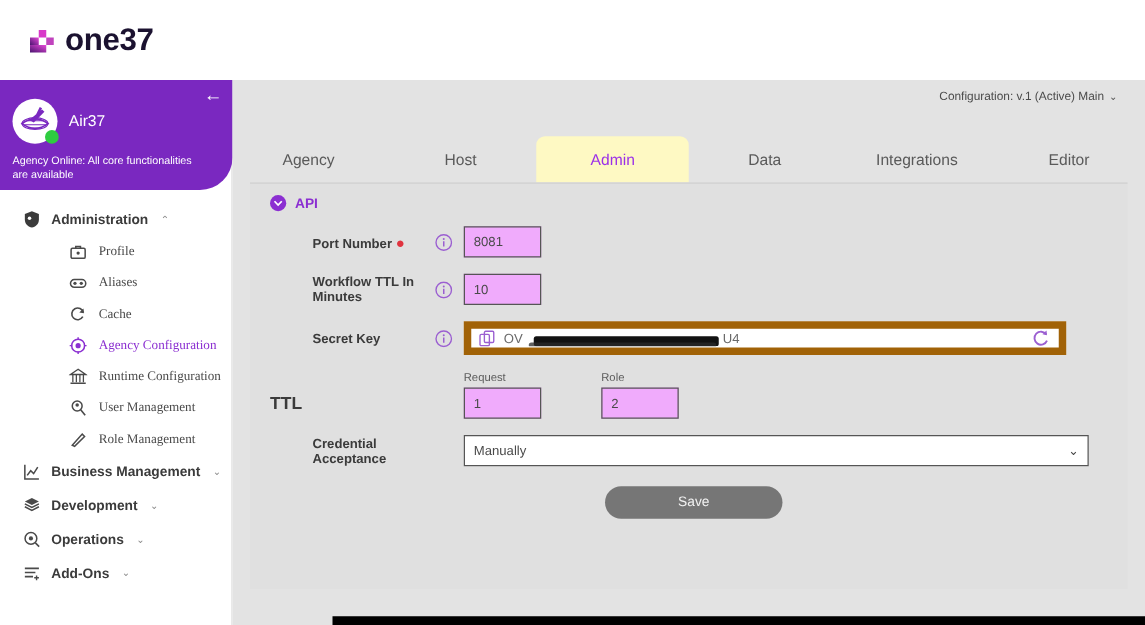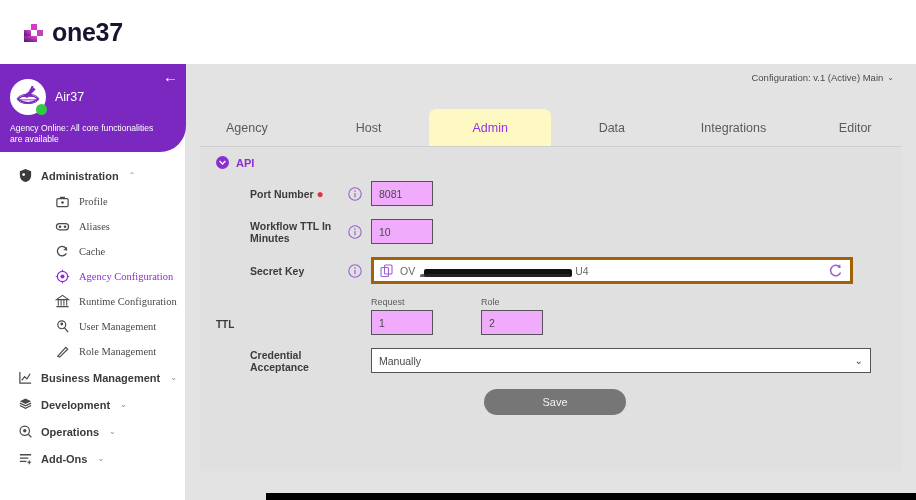--- a/index.html
+++ b/index.html
@@ -158,21 +158,21 @@
     color: #4a4a4a;
     padding: 0 7px;
     font-family: "Liberation Sans", sans-serif;
     outline: none;
   }
   .inp-sm { width: 62px; }
   .inp-secret {
     flex: 1 1 auto;
     position: relative;
     height: 27px;
-    border: 3px solid #a16207;
+    border: 6px solid #a16207;
     background: #fff;
     display: flex; align-items: center;
     margin-right: 49px;
     padding: 0 6px;
     justify-content: center;
   }
   .copy-ico { width: 14px; height: 14px; flex: 0 0 14px; margin-right: 6px; cursor: pointer; }
   .secret-txt {
     font-size: 10.5px; color: #6a6a6a;
     white-space: nowrap; overflow: hidden;
@@ -189,21 +189,21 @@
     content: ""; position: absolute; left: -4px; top: 5px;
     width: 150px; height: 4px; background: #2b2b2b; opacity: .75;
     border-radius: 2px;
   }
   .refresh-ico { width: 17px; height: 17px; cursor: pointer; }
 
   
   .ttl-row { display: flex; align-items: flex-end; margin-bottom: 13px; }
   .ttl-label {
     width: 132px; flex: 0 0 132px;
-    font-size: 10px; color: #3b3b3b; font-weight: bold;
+    font-size: 14px; color: #3b3b3b; font-weight: bold;
     padding-bottom: 5px;
   }
   .ttl-spacer { width: 23px; flex: 0 0 23px; }
   .ttl-field { margin-right: 48px; }
   .ttl-cap { font-size: 9px; color: #5c5c5c; margin-bottom: 3px; }
 
   
   .sel-wrap {
     flex: 1 1 auto; position: relative;
     margin-right: 31px;

